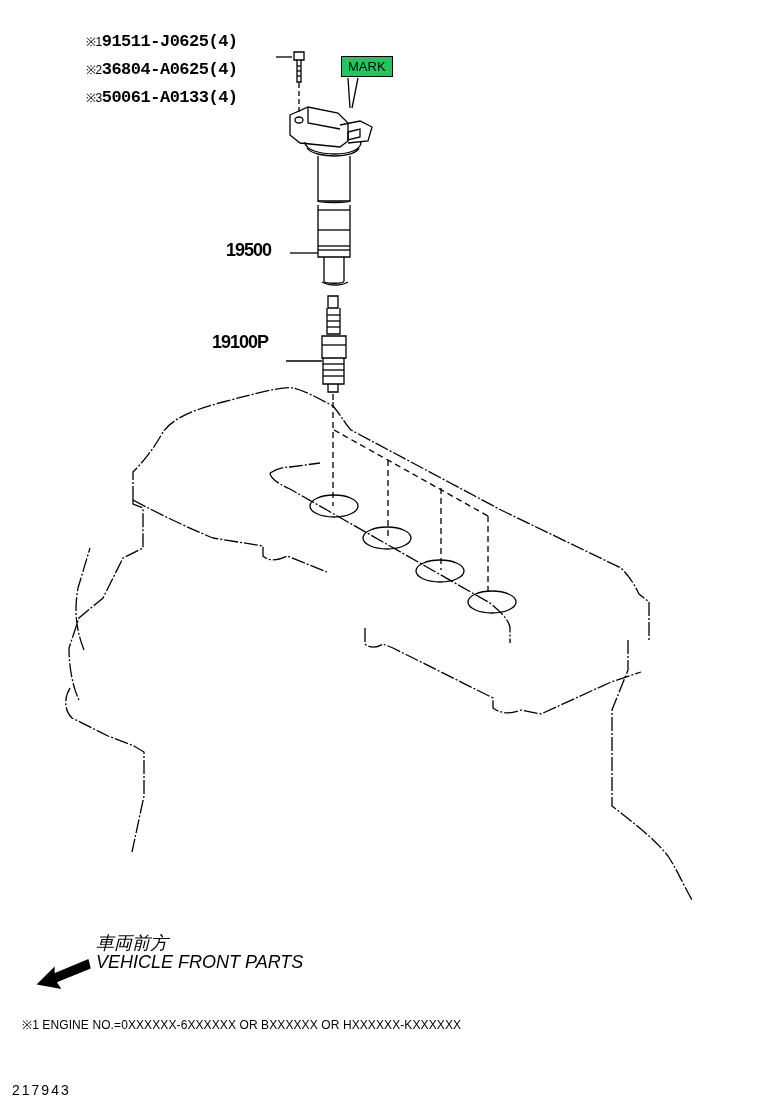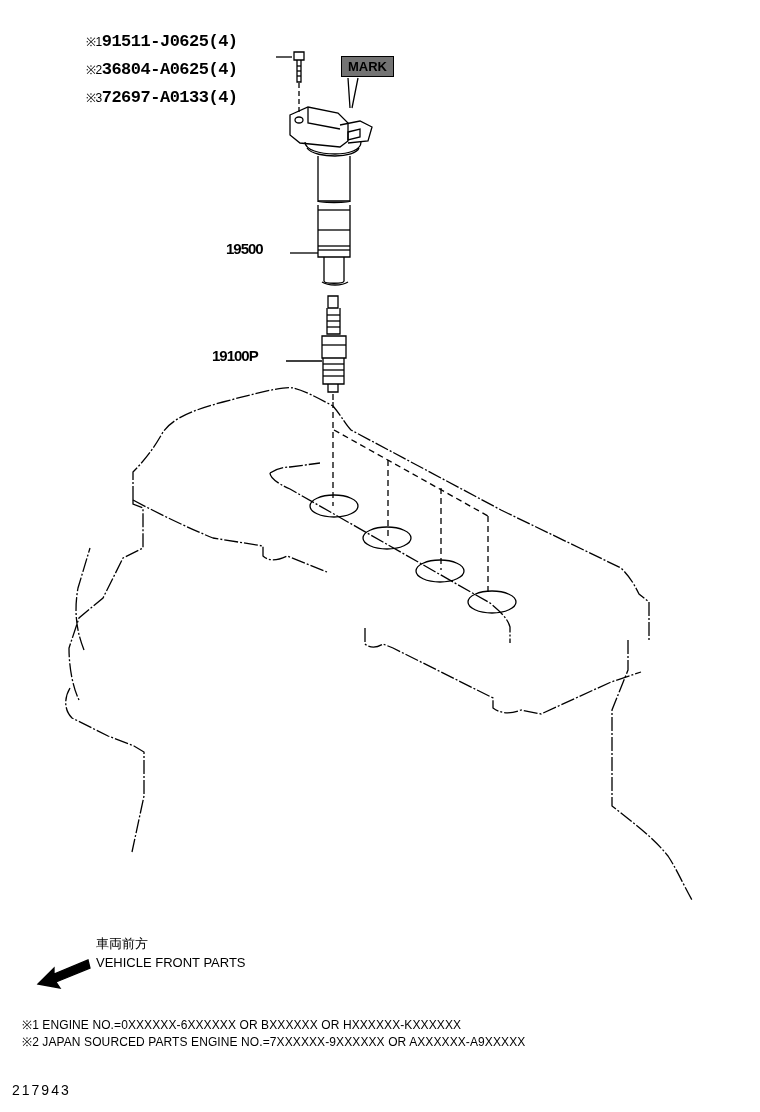--- a/index.html
+++ b/index.html
@@ -1,22 +1,22 @@
 <!DOCTYPE html>
 <html><head>
 <meta charset="utf-8">
 <style>
   html, body { margin: 0; padding: 0; background: #ffffff; }
   body { width: 760px; height: 1112px; position: relative; overflow: hidden; font-family: "Liberation Sans", sans-serif; color: #000; }
   .abs { position: absolute; white-space: nowrap; }
   .partno-note { font-family: "Liberation Mono", monospace; font-weight: bold; font-size: 17px; letter-spacing: -0.5px; line-height: 27px; }
   .partno-note .sup { font-family: "Liberation Sans", sans-serif; font-weight: normal; font-size: 12px; }
-  .callout { font-family: "Liberation Sans", sans-serif; font-weight: bold; font-size: 15px; letter-spacing: -1px; }
-  .mark-box { border: 1px solid #000; padding: 2px 6px; font-size: 13px; background: #737373; font-weight: bold; }
-  .front-text { font-size: 13px; line-height: 19px; }
+  .callout { font-family: "Liberation Sans", sans-serif; font-weight: bold; font-size: 18px; letter-spacing: -1px; }
+  .mark-box { border: 1px solid #000; padding: 2px 6px; font-size: 13px; background: #22c55e; }
+  .front-text { font-size: 18px; line-height: 19px; font-style: italic; }
   .footnote { font-size: 12px; line-height: 17px; letter-spacing: 0.1px; }
   .code { font-size: 14px; }
   svg { position: absolute; left: 0; top: 0; }
 </style>
 </head>
 <body>
 
 <svg width="760" height="1112" viewBox="0 0 760 1112" fill="none" stroke="#000" stroke-width="1.3">
 
   <line x1="276" y1="57" x2="292" y2="57"></line>
@@ -103,33 +103,32 @@
 </svg>
 
 <div class="abs partno-note" style="left:86px; top:28px;">
   <div>
     <span class="sup">※1</span><span>91511-J0625</span><span>(4)</span>
   </div>
   <div>
     <span class="sup">※2</span><span>36804-A0625</span><span>(4)</span>
   </div>
   <div>
-    <span class="sup">※3</span><span>72697-A0133</span><span>(4)</span>
+    <span class="sup">※3</span><span>50061-A0133</span><span>(4)</span>
   </div>
 </div>
 
 <div class="abs mark-box" style="left:341px; top:56px;">MARK</div>
 
 <div class="abs callout" style="left:226px; top:240px;">19500</div>
-<div class="abs callout" style="left:212px; top:347px;">19100P</div>
+<div class="abs callout" style="left:212px; top:332px;">19100P</div>
 
 <div class="abs front-text" style="left:96px; top:934px;">
   <div>車両前方</div>
   <div>VEHICLE FRONT PARTS</div>
 </div>
 
 <div class="abs footnote" style="left:22px; top:1017px;">
   <div>※1 ENGINE NO.=0XXXXXX-6XXXXXX OR BXXXXXX OR HXXXXXX-KXXXXXX</div>
-  <div>※2 JAPAN SOURCED PARTS ENGINE NO.=7XXXXXX-9XXXXXX OR AXXXXXX-A9XXXXX</div>
 </div>
 
 <div class="abs code" style="left:12px; top:1082px; letter-spacing:2px;">217943</div>
 <div class="abs code" style="right:10px; top:1112px;">192932G</div>
 
 </body></html>

